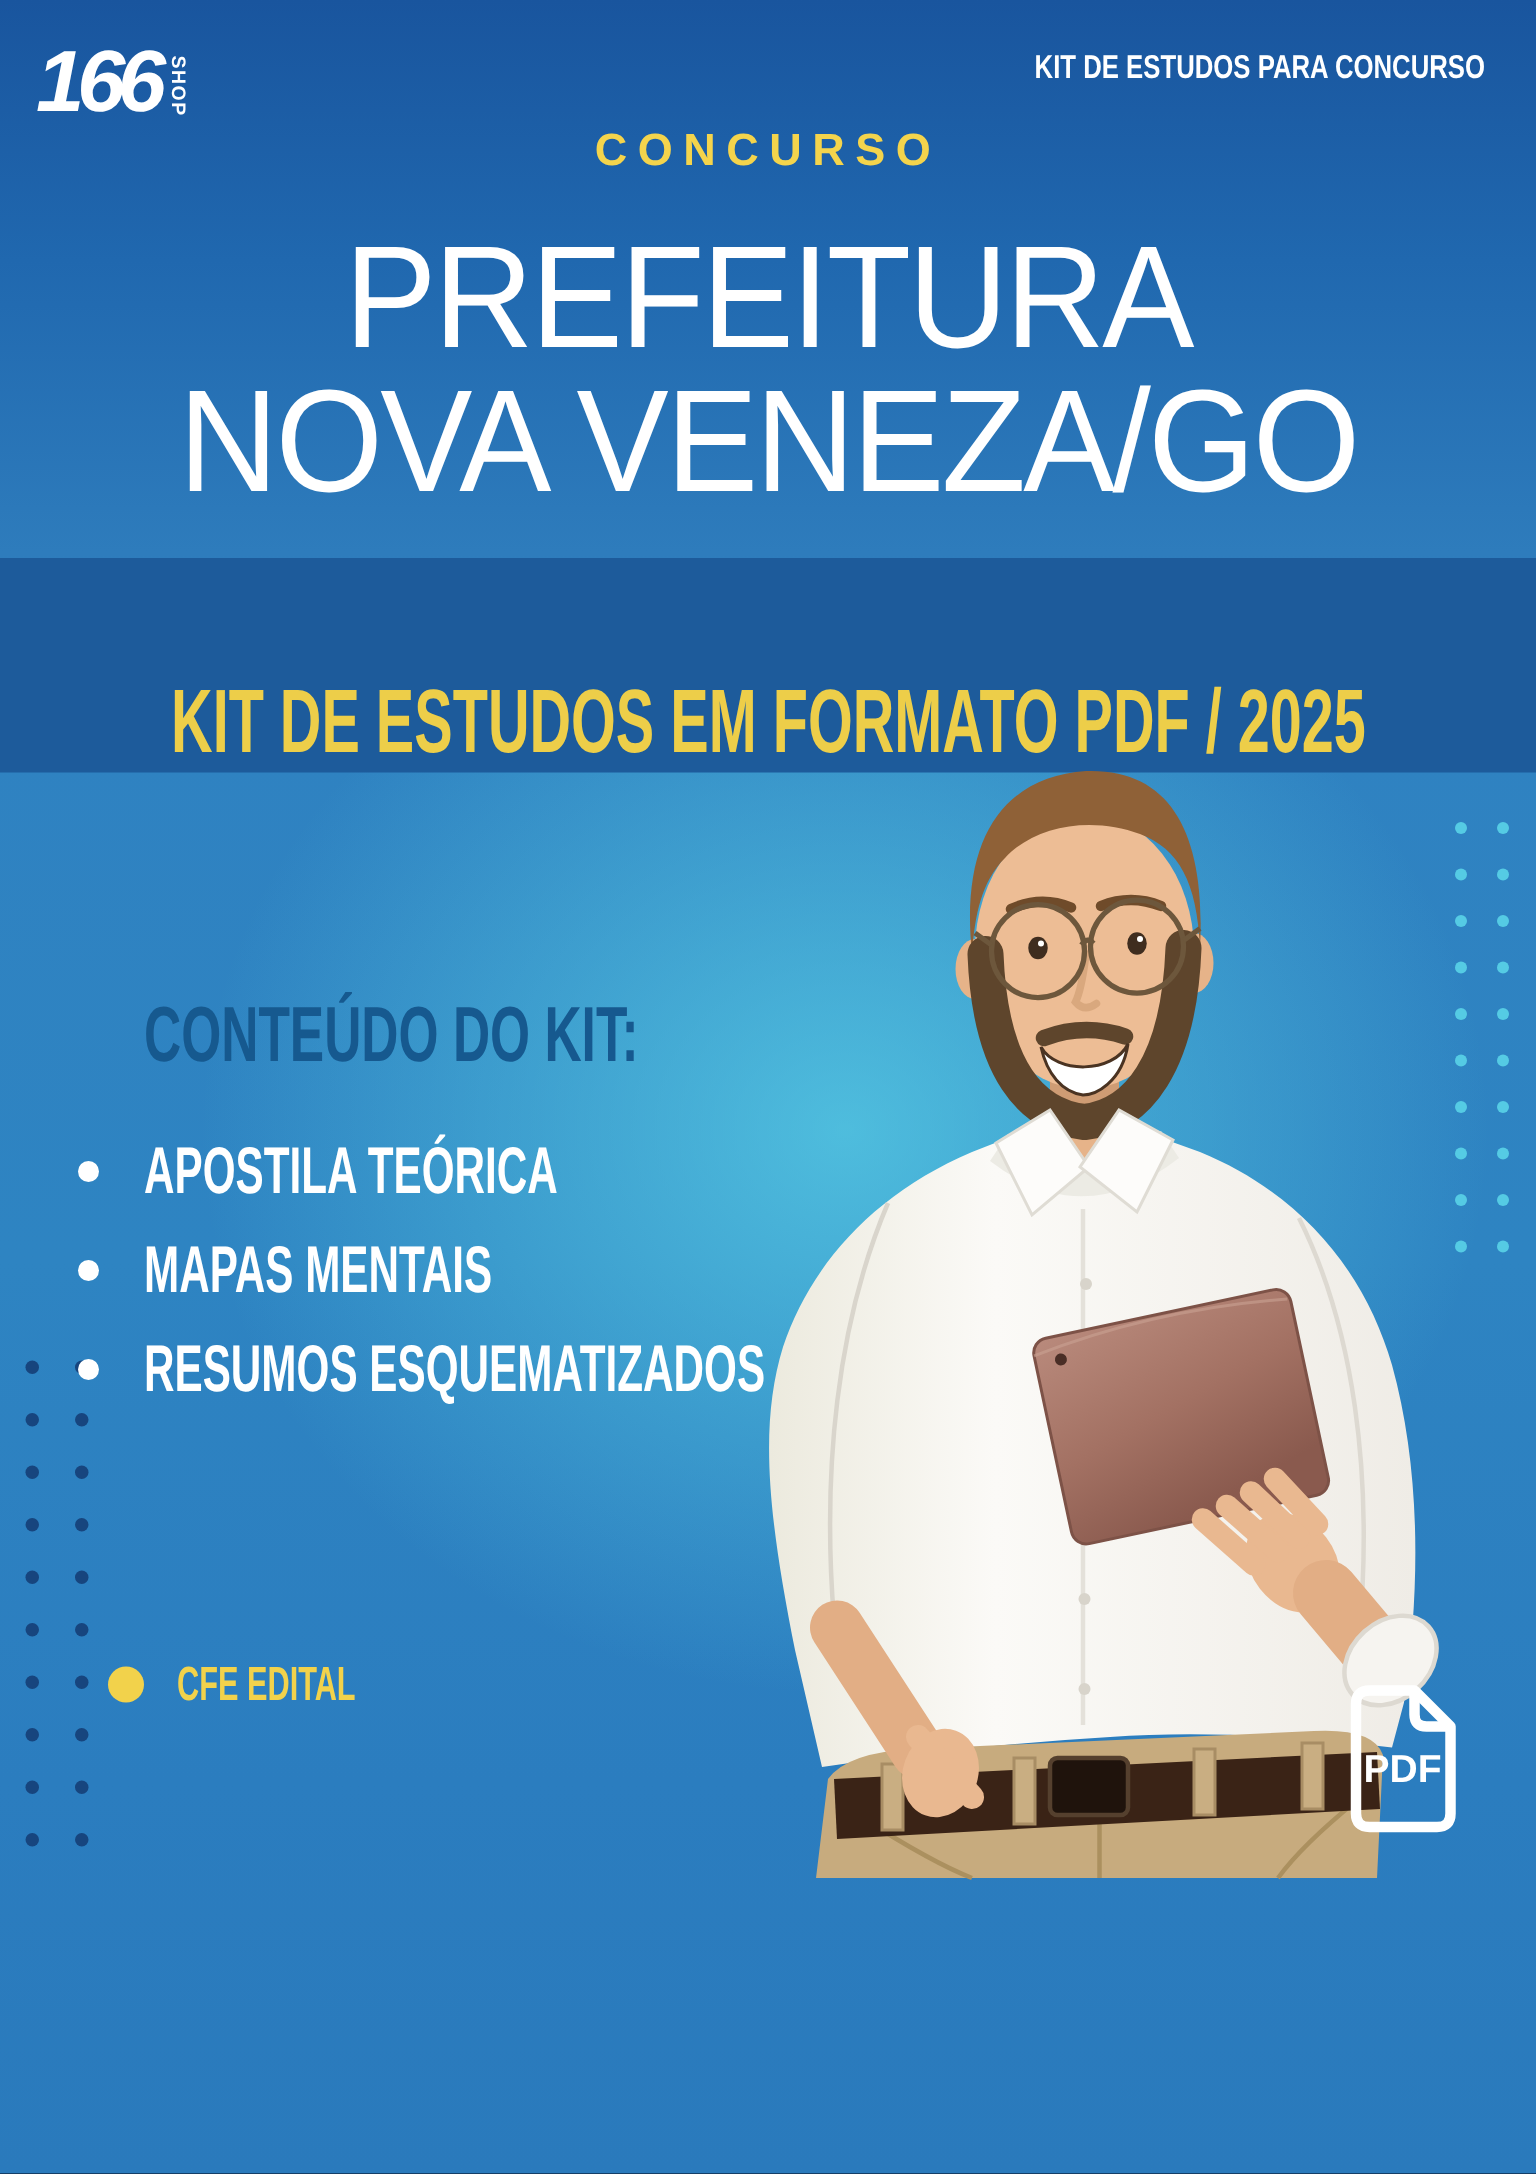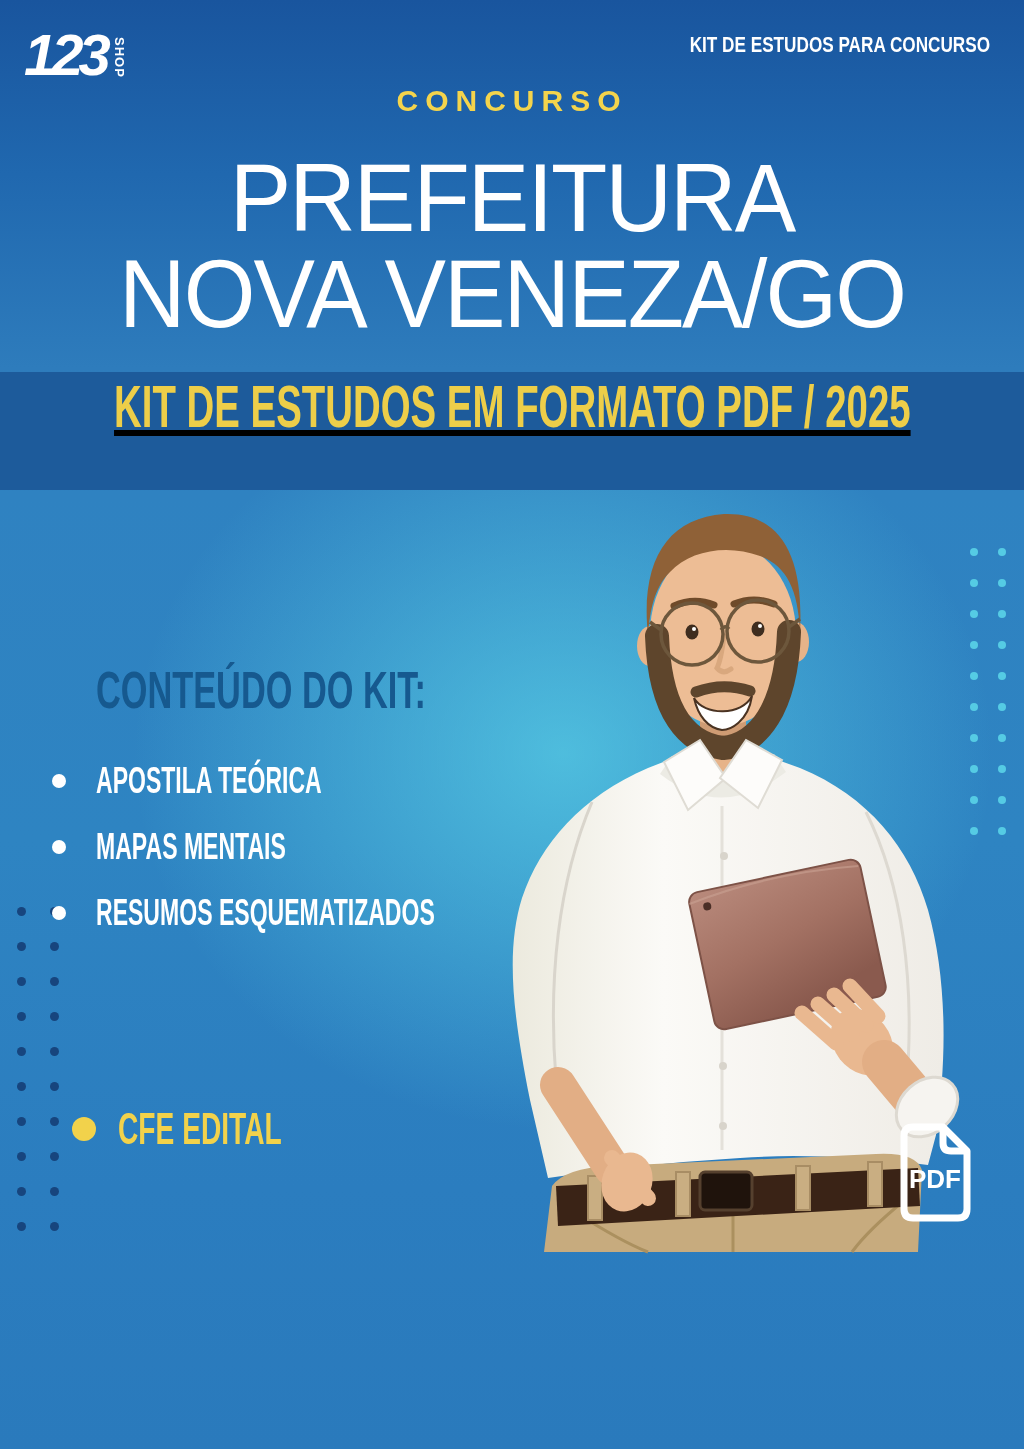--- a/index.html
+++ b/index.html
@@ -18,32 +18,32 @@
   .logo-number{font-size:58px;font-weight:bold;font-style:italic;letter-spacing:-5px;line-height:1;}
   .logo-suffix{writing-mode:vertical-rl;font-size:13px;font-weight:bold;letter-spacing:1px;margin-left:6px;margin-bottom:6px;}
   .tagline{right:34px;top:32px;color:#fff;font-weight:bold;font-size:22px;}
   .tagline .cond{transform:scaleX(.78);transform-origin:right center;}
   .kicker{left:0;top:84px;width:100%;text-align:center;color:#f4d44c;font-weight:bold;font-size:30px;letter-spacing:7px;}
   .main-title{left:0;top:150px;width:100%;text-align:center;color:#fff;font-weight:normal;
     font-size:97px;line-height:.99;letter-spacing:-2px;}
   .main-title .line{display:block;transform:scaleX(.95);transform-origin:center;}
 
   
-  .banner{left:0;top:372px;width:100%;height:118px;background:#1d5b9b;
-    display:flex;align-items:flex-start;justify-content:center;text-decoration:underline;}
+  .banner{left:0;top:372px;width:100%;height:143px;background:#1d5b9b;
+    display:flex;align-items:flex-end;justify-content:center;}
   .banner .cond{color:#edce49;font-weight:bold;font-size:60px;transform:scaleX(.64);transform-origin:center;}
 
   
   .kit-heading{left:96px;top:660px;color:#16598f;font-weight:bold;font-size:52px;}
   .kit-heading .cond{transform:scaleX(.66);}
   .kit-list{left:52px;top:748px;list-style:none;margin:0;padding:0;}
-  .kit-list li{display:flex;align-items:center;height:66px;color:#fff;font-weight:bold;font-size:36px;}
+  .kit-list li{display:flex;align-items:center;height:66px;color:#fff;font-weight:bold;font-size:44px;}
   .kit-bullet{width:14px;height:14px;border-radius:50%;background:#fff;margin-right:30px;flex:0 0 auto;}
   .kit-list .cond{transform:scaleX(.64);}
-  .kit-extra{left:72px;top:1104px;display:flex;align-items:center;color:#f2d24b;font-weight:bold;font-size:44px;}
+  .kit-extra{left:72px;top:1104px;display:flex;align-items:center;color:#f2d24b;font-weight:bold;font-size:32px;}
   .kit-extra .kit-bullet{width:24px;height:24px;background:#f2d24b;margin-right:22px;}
   .kit-extra .cond{transform:scaleX(.64);}
 
   
   .dot-grid{display:grid;}
   .dots-left{left:17px;top:907px;grid-template-columns:repeat(2,9px);gap:26px 24px;}
   .dots-left i{width:9px;height:9px;border-radius:50%;background:#17457e;display:block;}
   .dots-right{left:970px;top:548px;grid-template-columns:repeat(2,8px);gap:23px 20px;}
   .dots-right i{width:8px;height:8px;border-radius:50%;background:#55cbe4;display:block;}
 
@@ -56,21 +56,21 @@
   .pdf-badge{left:897px;top:1122px;width:80px;height:102px;}
 
   .person{left:0;top:0;width:1024px;height:1449px;pointer-events:none;}
 </style>
 </head>
 <body>
 
 <div class="poster">
 
   <div class="abs logo">
-    <span class="logo-number">123</span>
+    <span class="logo-number">166</span>
     <span class="logo-suffix">SHOP</span>
   </div>
 
   <div class="abs kicker">CONCURSO</div>
 
   <div class="abs tagline">
     <span class="cond">KIT DE ESTUDOS PARA CONCURSO</span>
   </div>
 
   <h1 class="abs main-title" style="margin:0;">

